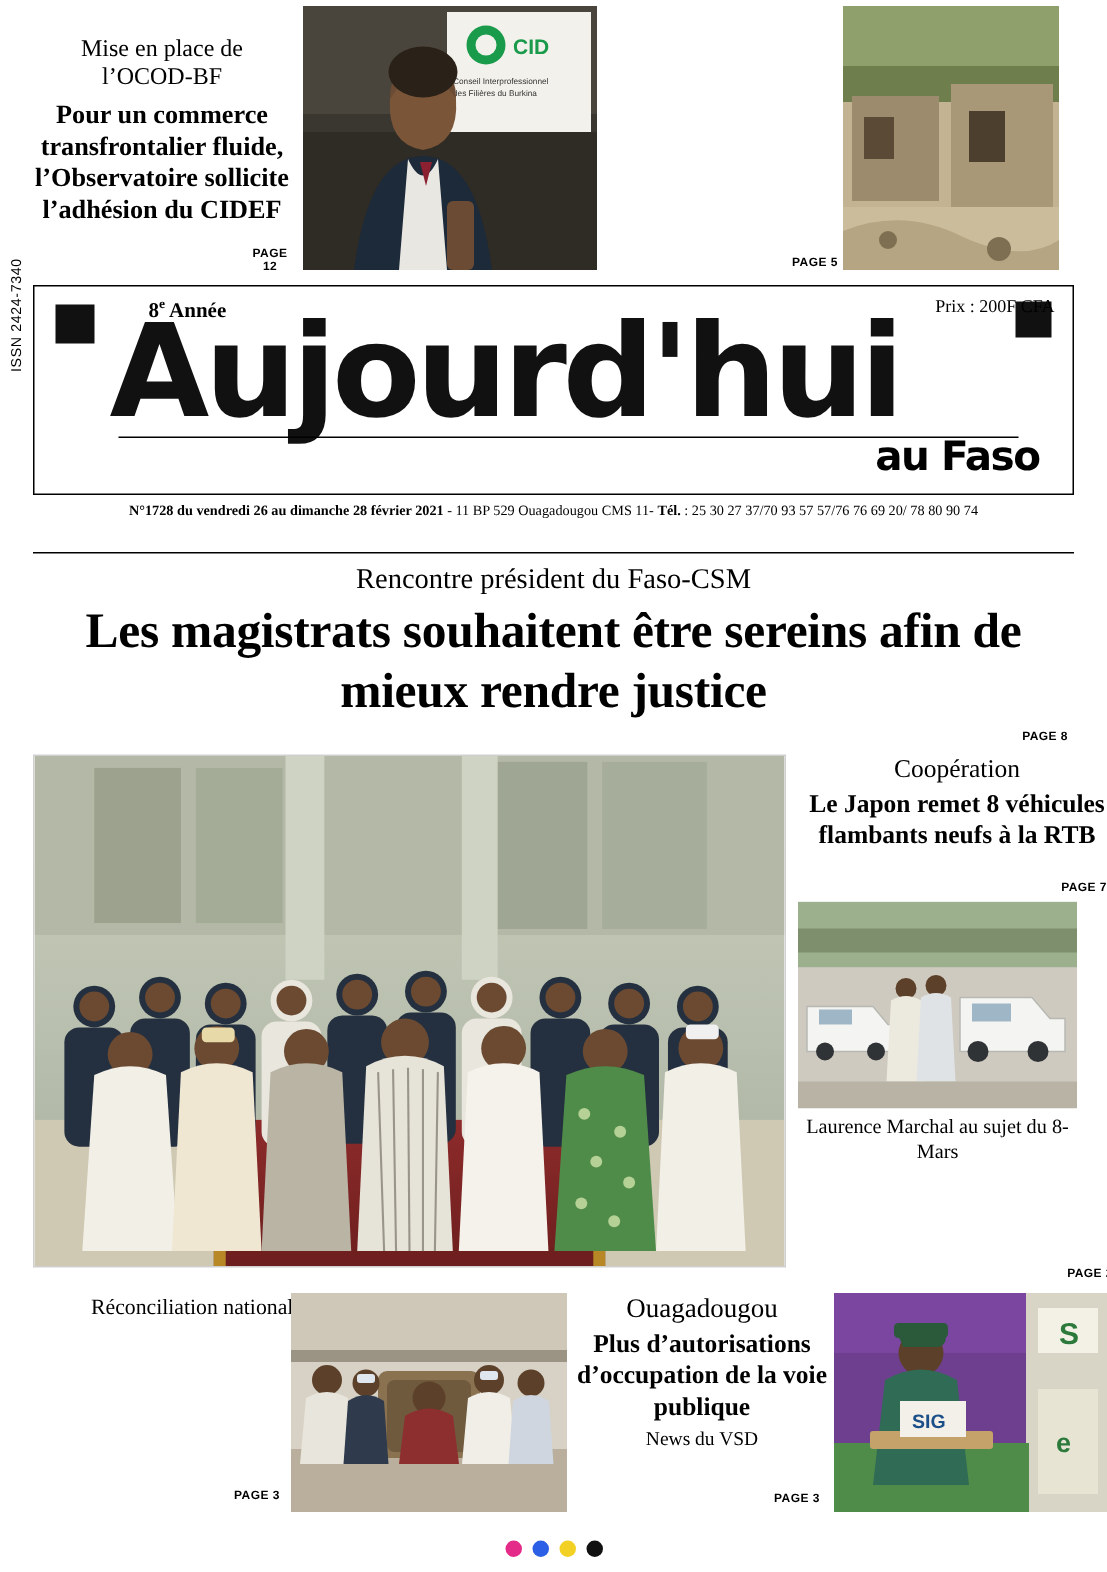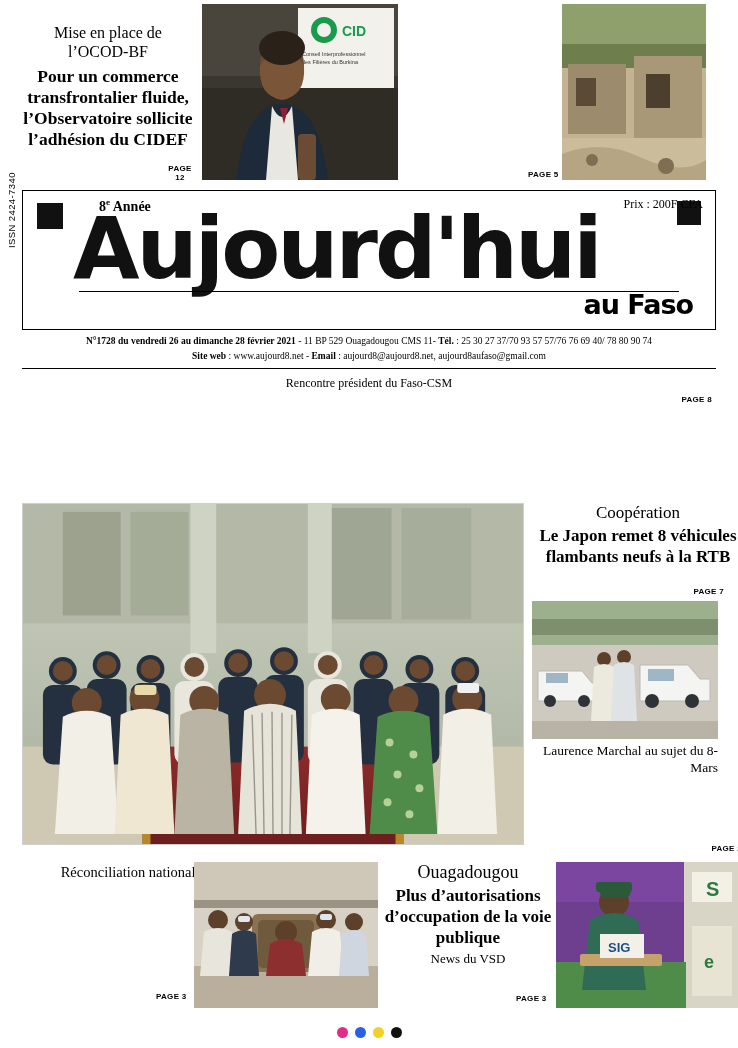--- a/index.html
+++ b/index.html
@@ -153,21 +153,21 @@
   }
 
   
   .lead {
     position: absolute;
     left: 22px; top: 372px;
     width: 694px;
     text-align: center;
   }
   .lead .kicker {
-    font-size: 12px; line-height: 1.2; margin-top: 4px;
+    font-size: 19px; line-height: 1.2; margin-top: 4px;
   }
   .lead .head {
     font-size: 33px; font-weight: bold; line-height: 1.22; margin-top: 2px;
     letter-spacing: -0.2px;
   }
   .lead .pagetag { position: absolute; right: 4px; bottom: -14px; }
 
   
   .mainphoto {
     position: absolute;
@@ -179,30 +179,30 @@
 
   
   .rightcol {
     position: absolute;
     left: 532px; top: 503px;
     width: 212px; height: 342px;
     text-align: center;
   }
   .rc-kicker { font-size: 17px; line-height: 1.2; }
   .rc-head { font-size: 17px; font-weight: bold; line-height: 1.24; margin-top: 2px; }
-  .rc-page1 { position: absolute; right: 20px; top: 84px; }
+  .rc-page1 { position: absolute; right: 6px; top: 84px; }
   .rc-photo {
     position: absolute; left: 0; top: 98px;
     width: 186px; height: 138px;
     overflow: hidden;
   }
   .rc-sub {
     position: absolute; left: 0; top: 240px;
     width: 186px;
-    text-align: right;
+    text-align: center;
     font-size: 13.5px; line-height: 1.25;
   }
   .rc-quote {
     position: absolute; left: 0; top: 278px;
     width: 186px;
     text-align: center;
     font-size: 16.5px; font-weight: bold; font-style: italic;
     line-height: 1.25;
   }
   .rc-page2 { position: absolute; right: 2px; top: 341px; }
@@ -315,30 +315,28 @@
     <div class="mh-block-r"></div>
     <div class="mh-year"><span>8<sup>e</sup> Année</span></div>
     <div class="mh-price">Prix : 200F CFA</div>
     <div class="mh-logo">Aujourd'hui</div>
     <div class="mh-underline"></div>
     <div class="mh-faso">au Faso</div>
   </div>
 
   <div class="colophon">
     <div>
-      <b>N°1728 du vendredi 26 au dimanche 28 février 2021</b><span> - 11 BP 529 Ouagadougou CMS 11- </span><b>Tél.</b><span> : 25 30 27 37/70 93 57 57/76 76 69 40/ 78 80 90 74 </span>
-    </div>
-    <div>
-      <b>Site web</b><span> : www.aujourd8.net - </span><b>Email</b><span> : aujourd8@aujourd8.net, aujourd8aufaso@gmail.com</span>
+      <b>N°1728 du vendredi 26 au dimanche 28 février 2021</b><span> - 11 BP 529 Ouagadougou CMS 11- </span><b>Tél.</b><span> : 25 30 27 37/70 93 57 57/76 76 69 20/ 78 80 90 74 </span>
     </div>
   </div>
   <div class="rule-thin"></div>
 
   <div class="lead">
     <div class="kicker">Rencontre président du Faso-CSM</div>
+    <div class="head">Les magistrats souhaitent être sereins afin de mieux rendre justice</div>
     <div class="pagetag">PAGE 8</div>
   </div>
 
   <div class="mainphoto">
     <svg class="ph" viewBox="0 0 502 342" preserveAspectRatio="none">
       <defs>
         <linearGradient id="bgwall" x1="0" y1="0" x2="0" y2="1">
           <stop offset="0%" stop-color="#c9cdbb"></stop>
           <stop offset="55%" stop-color="#b9bfae"></stop>
           <stop offset="100%" stop-color="#a8ae9c"></stop>

